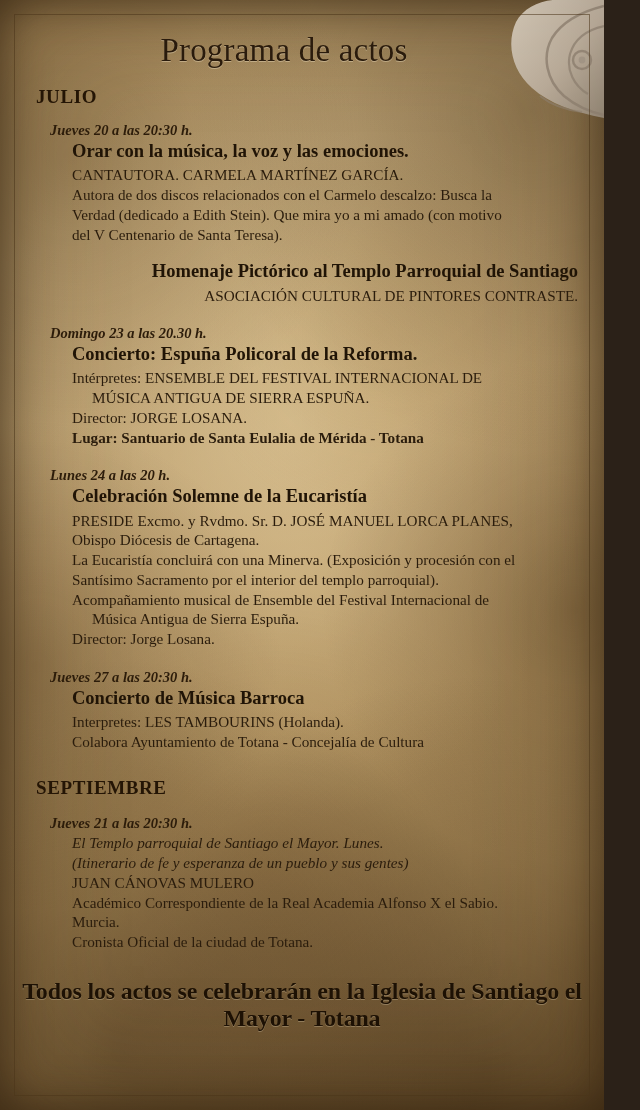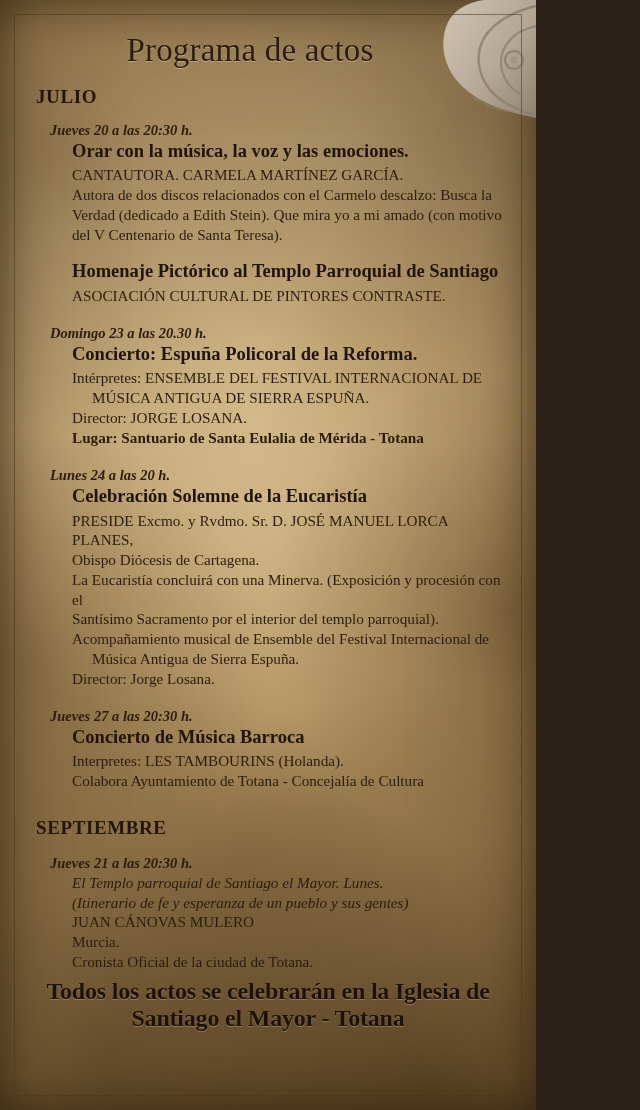--- a/index.html
+++ b/index.html
@@ -8,21 +8,21 @@
   }
   body {
     width: 640px;
     height: 1110px;
     overflow: hidden;
     font-family: "Liberation Serif", serif;
     background: #2b2118;
   }
   .poster {
     position: relative;
-    width: 536px;
+    width: 604px;
     height: 1110px;
     box-sizing: border-box;
     background:
       radial-gradient(ellipse 70% 50% at 48% 38%, rgba(226,205,160,0.55) 0%, rgba(208,183,136,0.25) 45%, rgba(150,120,72,0.0) 72%),
       radial-gradient(ellipse 120% 80% at 50% 50%, rgba(196,168,118,0.25) 0%, rgba(120,92,50,0.35) 70%, rgba(62,44,22,0.75) 100%),
       linear-gradient(160deg, #c9ab77 0%, #d6bd8d 20%, #c6a876 45%, #b99a66 65%, #a98a58 85%, #8d6f42 100%);
     overflow: hidden;
   }
   
   .poster::before {
@@ -139,20 +139,21 @@
     padding-left: 20px;
   }
   .line.italic {
     font-style: italic;
   }
   .line .bold {
     font-weight: bold;
   }
   .sub-event {
     margin-top: 16px;
+    text-align: right;
   }
 
   .footer {
     position: absolute;
     left: 0;
     right: 0;
     bottom: 78px;
     z-index: 6;
     text-align: center;
     font-size: 24px;
@@ -242,20 +243,21 @@
     </div>
 
     <div class="month second">SEPTIEMBRE</div>
 
     <div class="event">
       <div class="when">Jueves 21 a las 20:30 h.</div>
       <div class="body-block">
         <div class="line italic">El Templo parroquial de Santiago el Mayor. Lunes.</div>
         <div class="line italic">(Itinerario de fe y esperanza de un pueblo y sus gentes)</div>
         <div class="line">JUAN CÁNOVAS MULERO</div>
+        <div class="line">Académico Correspondiente de la Real Academia Alfonso X el Sabio.</div>
         <div class="line">Murcia.</div>
         <div class="line">Cronista Oficial de la ciudad de Totana.</div>
       </div>
     </div>
 
   </div>
 
   <div class="footer">Todos los actos se celebrarán en la Iglesia de Santiago el Mayor - Totana</div>
 
 </div>

